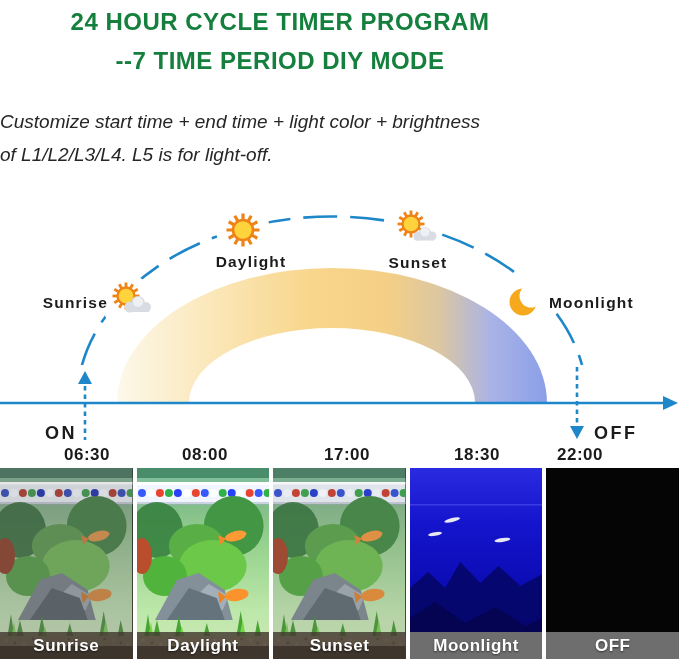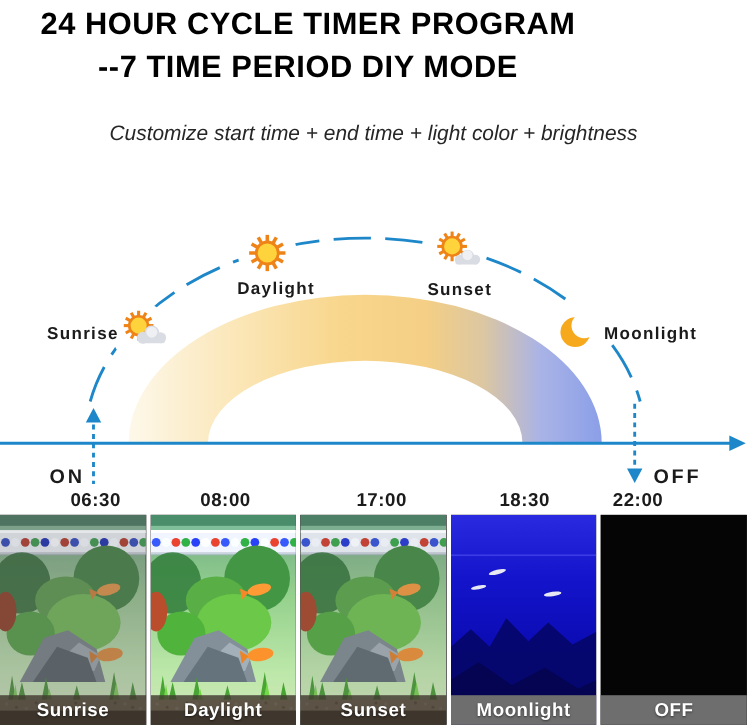--- a/index.html
+++ b/index.html
@@ -1,20 +1,20 @@
 <!DOCTYPE html>
 <html><head>
 <meta charset="utf-8">
 <style>
   html,body{margin:0;padding:0;background:#fff;}
   .stage{position:relative;width:679px;height:659px;background:#fff;overflow:hidden;
          font-family:"Liberation Sans",sans-serif;}
   .title{position:absolute;top:2px;left:0;width:560px;text-align:center;
-         font-size:28px;line-height:39px;font-weight:bold;color:#000000;letter-spacing:.5px;}
-  .subtitle{position:absolute;top:105px;left:0;width:679px;text-align:center;
+         font-size:24px;line-height:39px;font-weight:bold;color:#15803d;letter-spacing:.5px;}
+  .subtitle{position:absolute;top:105px;left:0;width:679px;text-align:left;
             font-style:italic;font-size:19px;line-height:33px;color:#262626;}
   .diagram{position:absolute;top:180px;left:0;width:679px;height:290px;}
   .photos{position:absolute;top:468px;left:0;width:679px;height:191px;
           display:flex;gap:4px;}
   .photo{position:relative;flex:1 1 0;height:191px;overflow:hidden;background:#000;}
   .photo svg{display:block;width:100%;height:100%;}
   .photo .art-sunrise{filter:saturate(.82) brightness(.93);}
   .photo .art-daylight{filter:saturate(1.25) brightness(1.08);}
   .photo .art-sunset{filter:saturate(1.02);}
   .plabel{position:absolute;left:0;bottom:0;width:100%;height:27px;
@@ -32,20 +32,21 @@
 <body>
 
 <div class="stage">
 
   <div class="title">
     <div>24 HOUR CYCLE TIMER PROGRAM</div>
     <div>--7 TIME PERIOD DIY MODE</div>
   </div>
   <div class="subtitle">
     <div>Customize start time + end time + light color + brightness</div>
+    <div>of L1/L2/L3/L4. L5 is for light-off.</div>
   </div>
 
   <svg class="diagram" viewBox="0 0 679 290">
     <defs>
       <linearGradient id="warmGrad" gradientUnits="userSpaceOnUse" x1="117" y1="0" x2="547" y2="0">
         <stop offset="0" stop-color="#fdf8ea"></stop>
         <stop offset=".22" stop-color="#fbe7b9"></stop>
         <stop offset=".45" stop-color="#f8d68c"></stop>
         <stop offset=".63" stop-color="#f4cf85"></stop>
         <stop offset=".75" stop-color="#dcc7a2"></stop>

